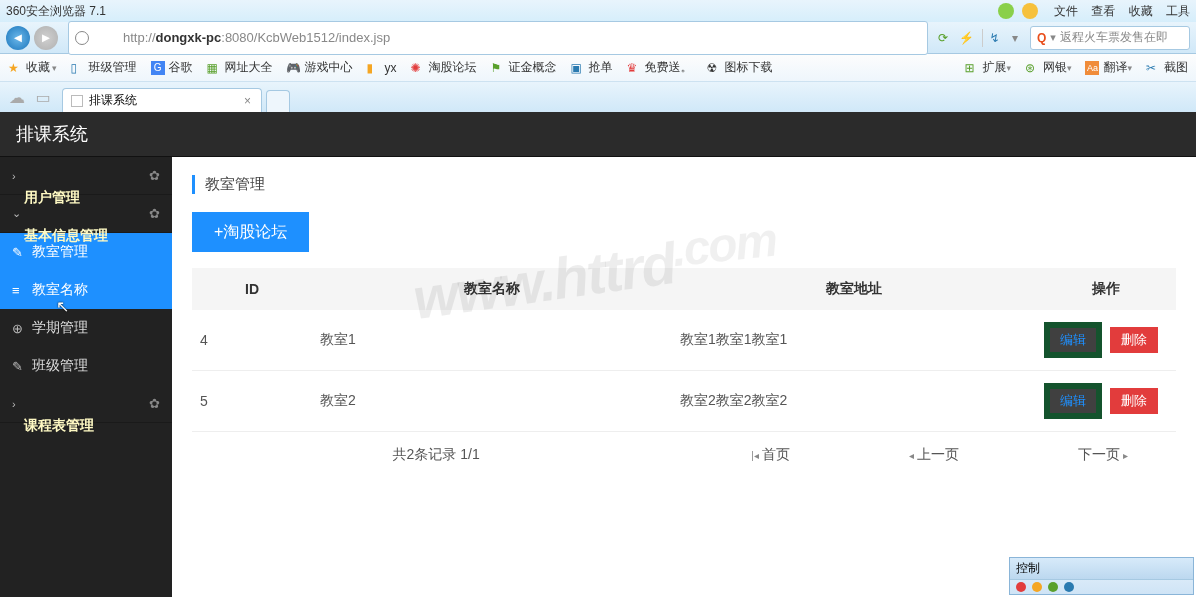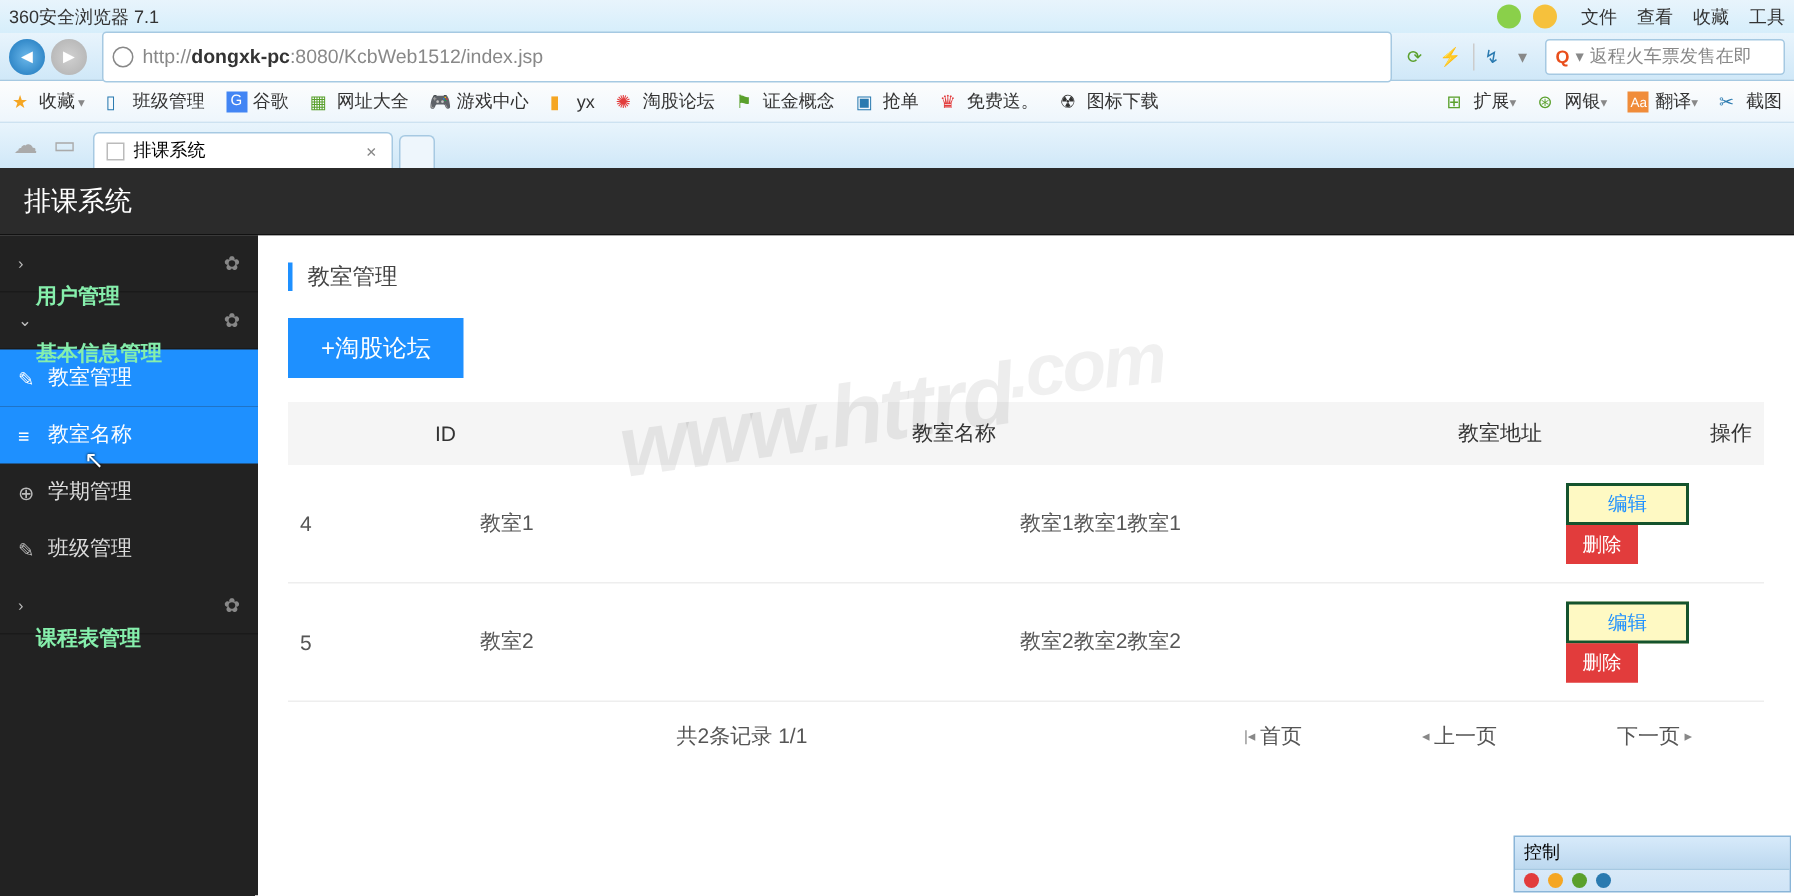--- a/index.html
+++ b/index.html
@@ -9,21 +9,21 @@
 .title-bar { height: 22px; background: linear-gradient(#e8f4fc,#d6eefb); font-size: 12px; color: #333; display: flex; align-items: center; padding: 0 6px; }
 .title-bar .spacer { flex: 1; }
 .title-bar .menus span { margin-left: 10px; cursor: pointer; }
 .title-bar .icons { display:flex; gap:8px; margin-right:6px; }
 .tb-icon { width:16px; height:16px; border-radius:50%; background:#8ad04a; position:relative; }
 .tb-icon.yellow { background:#f6c13c; }
 
 .nav-bar { height: 32px; background: linear-gradient(#e8f4fc,#d0e8f8); display: flex; align-items: center; padding: 0 6px; border-bottom:1px solid #a6c9e2; }
 .nav-btn { width: 24px; height: 24px; border-radius: 50%; background: radial-gradient(#6cb8ea,#1a75bb); margin-right: 4px; display:flex; align-items:center; justify-content:center; color:#fff; font-size:13px; cursor:pointer; }
 .nav-btn.disabled { background: radial-gradient(#d0d0d0,#b0b0b0); }
-.url-box { flex: 1; height: 24px; background: #fff; border: 1px solid #a6c9e2; border-radius: 3px; display: flex; align-items: center; margin: 0 6px; padding: 16px 6px; font-size: 13px; color: #888; }
+.url-box { flex: 1; height: 24px; background: #fff; border: 1px solid #a6c9e2; border-radius: 3px; display: flex; align-items: center; margin: 0 6px; padding: 16px 6px; font-size: 13px; color: #888; gap: 28px; }
 .url-box .globe { width:14px; height:14px; border:1px solid #888; border-radius:50%; margin-right:6px; }
 .url-box .urltext b { color:#333; font-weight:bold; }
 .nav-icons { display:flex; gap:6px; align-items:center; }
 .nav-icons .ni { width:18px; height:18px; display:flex; align-items:center; justify-content:center; font-size:12px; cursor:pointer; }
 .search-box { width: 160px; height: 24px; background: #fff; border: 1px solid #a6c9e2; border-radius: 3px; display: flex; align-items: center; padding: 0 6px; font-size: 12px; color: #888; margin-left:6px; }
 .search-box .q { color:#e94e1b; font-weight:bold; margin-right:4px; }
 
 .bookmark-bar { height: 28px; background: linear-gradient(#fdfdfd,#eef6fc); border-bottom:1px solid #cde2f1; display:flex; align-items:center; padding: 0 8px; font-size:12px; color:#333; }
 .bookmark-bar .bm { display:flex; align-items:center; margin-right:14px; cursor:pointer; }
 .bookmark-bar .bm .bi { width:14px; height:14px; margin-right:4px; display:inline-block; }
@@ -37,41 +37,41 @@
 .tab .favic { width:12px; height:12px; border:1px solid #bbb; margin-right:6px; }
 .tab .tx { flex:1; }
 .tab .close { color:#888; cursor:pointer; padding:0 2px; }
 .newtab { width:24px; height:22px; border:1px solid #a6c9e2; border-bottom:none; margin-left:4px; border-radius:4px 4px 0 0; background:#eef6fc; }
 .app-header { height:45px; background:#2b2b2b; color:#fff; display:flex; align-items:center; padding:0 16px; font-size:18px; border-bottom:1px solid #111; }
 .app-wrap { height: calc(597px - 22px - 32px - 28px - 30px - 45px); display:flex; }
 
 .sidebar { width:172px; background:#222; color:#ddd; font-size:14px; }
 .side-group { height:38px; display:flex; align-items:center; padding:0 12px; cursor:pointer; border-bottom:1px solid #1a1a1a; }
 .side-group .chev { width:12px; font-size:11px; color:#bbb; }
-.side-group .lbl { flex:1; font-weight:bold; color:#86efac; font-size:14px;margin-top:45px; }
+.side-group .lbl { flex:1; font-weight:bold; color:#fef9c3; font-size:14px;margin-top:45px; }
 .side-group .gear { color:#888; font-size:13px; }
 .side-item { height:38px; display:flex; align-items:center; padding:0 12px; cursor:pointer; font-size:14px; }
 .side-item .ic { width:20px; font-size:13px; color:#bbb; }
 .side-item.active { background:#1e90ff; color:#fff; }
 .side-item.active .ic { color:#fff; }
 .side-item.current { background:#1e90ff; color:#fff; position:relative; }
 .side-item.current .ic { color:#fff; }
 .cursor-icon { position:absolute; left:56px; top:26px; font-size:16px; color:#fff; text-shadow:0 0 2px #000; pointer-events:none; }
 
 .content { flex:1; padding:18px 20px; background:#fff; position:relative; }
 .page-title { font-size:15px; color:#444; border-left:3px solid #1e90ff; padding-left:10px; margin-bottom:18px; }
 .add-btn { background:#1e90ff; color:#fff; border:none; height:40px; padding:0 22px; font-size:16px; cursor:pointer; margin-bottom:16px; }
 
 table.data { width:100%; border-collapse:collapse; font-size:14px; }
-table.data th { text-align:right; padding:12px 8px; background:#f5f5f5; color:#333; font-weight:normal; }
+table.data th { text-align:center; padding:12px 8px; background:#f5f5f5; color:#333; font-weight:bold; }
 table.data td { padding:12px 8px; border-bottom:1px solid #eee; color:#555; }
-.btn-edit { border:2px solid #14532d; color:#1e90ff; background:#fef9c3; padding:3px 26px; font-size:13px; cursor:pointer; margin-right:4px; }
+.btn-edit { border:6px solid #14532d; color:#1e90ff; background:#404040; padding:3px 10px; font-size:13px; cursor:pointer; margin-right:4px; }
 .btn-del { border:1px solid #e23c3c; color:#fff; background:#e23c3c; padding:3px 10px; font-size:13px; cursor:pointer; }
 
-.pager { display:flex; padding:14px 8px; font-size:14px; color:#555; }
+.pager { display:flex; padding:14px 8px; font-size:14px; color:#555;gap:39px; }
 .pager .info { flex:1; text-align:center; }
 .pager .plink { margin:0 40px; cursor:pointer; color:#555; display:flex; align-items:center; gap:3px; }
 .pager .plink .pi { font-size:10px; color:#888; }
 
 .watermark { position:absolute; top:90px; left:240px; font-size:58px; color:rgba(0,0,0,0.07); font-style:italic; font-weight:bold; transform:rotate(-8deg); pointer-events:none; font-family: Arial, sans-serif; letter-spacing:-2px; }
 .watermark2 { position:absolute; top:60px; left:500px; font-size:48px; color:rgba(0,0,0,0.06); font-style:italic; font-weight:bold; transform:rotate(-6deg); pointer-events:none; font-family: Arial, sans-serif; letter-spacing:-2px; }
 
 .control-panel { position:absolute; right:2px; bottom:2px; width:185px; height:38px; background:linear-gradient(#e8f2fb,#cfe4f6); border:1px solid #8ab5d8; font-size:12px; }
 .control-panel .cp-title { background:linear-gradient(#d7eafa,#bcd8ef); padding:2px 6px; border-bottom:1px solid #a6c9e2; }
 .control-panel .cp-body { display:flex; gap:6px; padding:2px 6px; }

